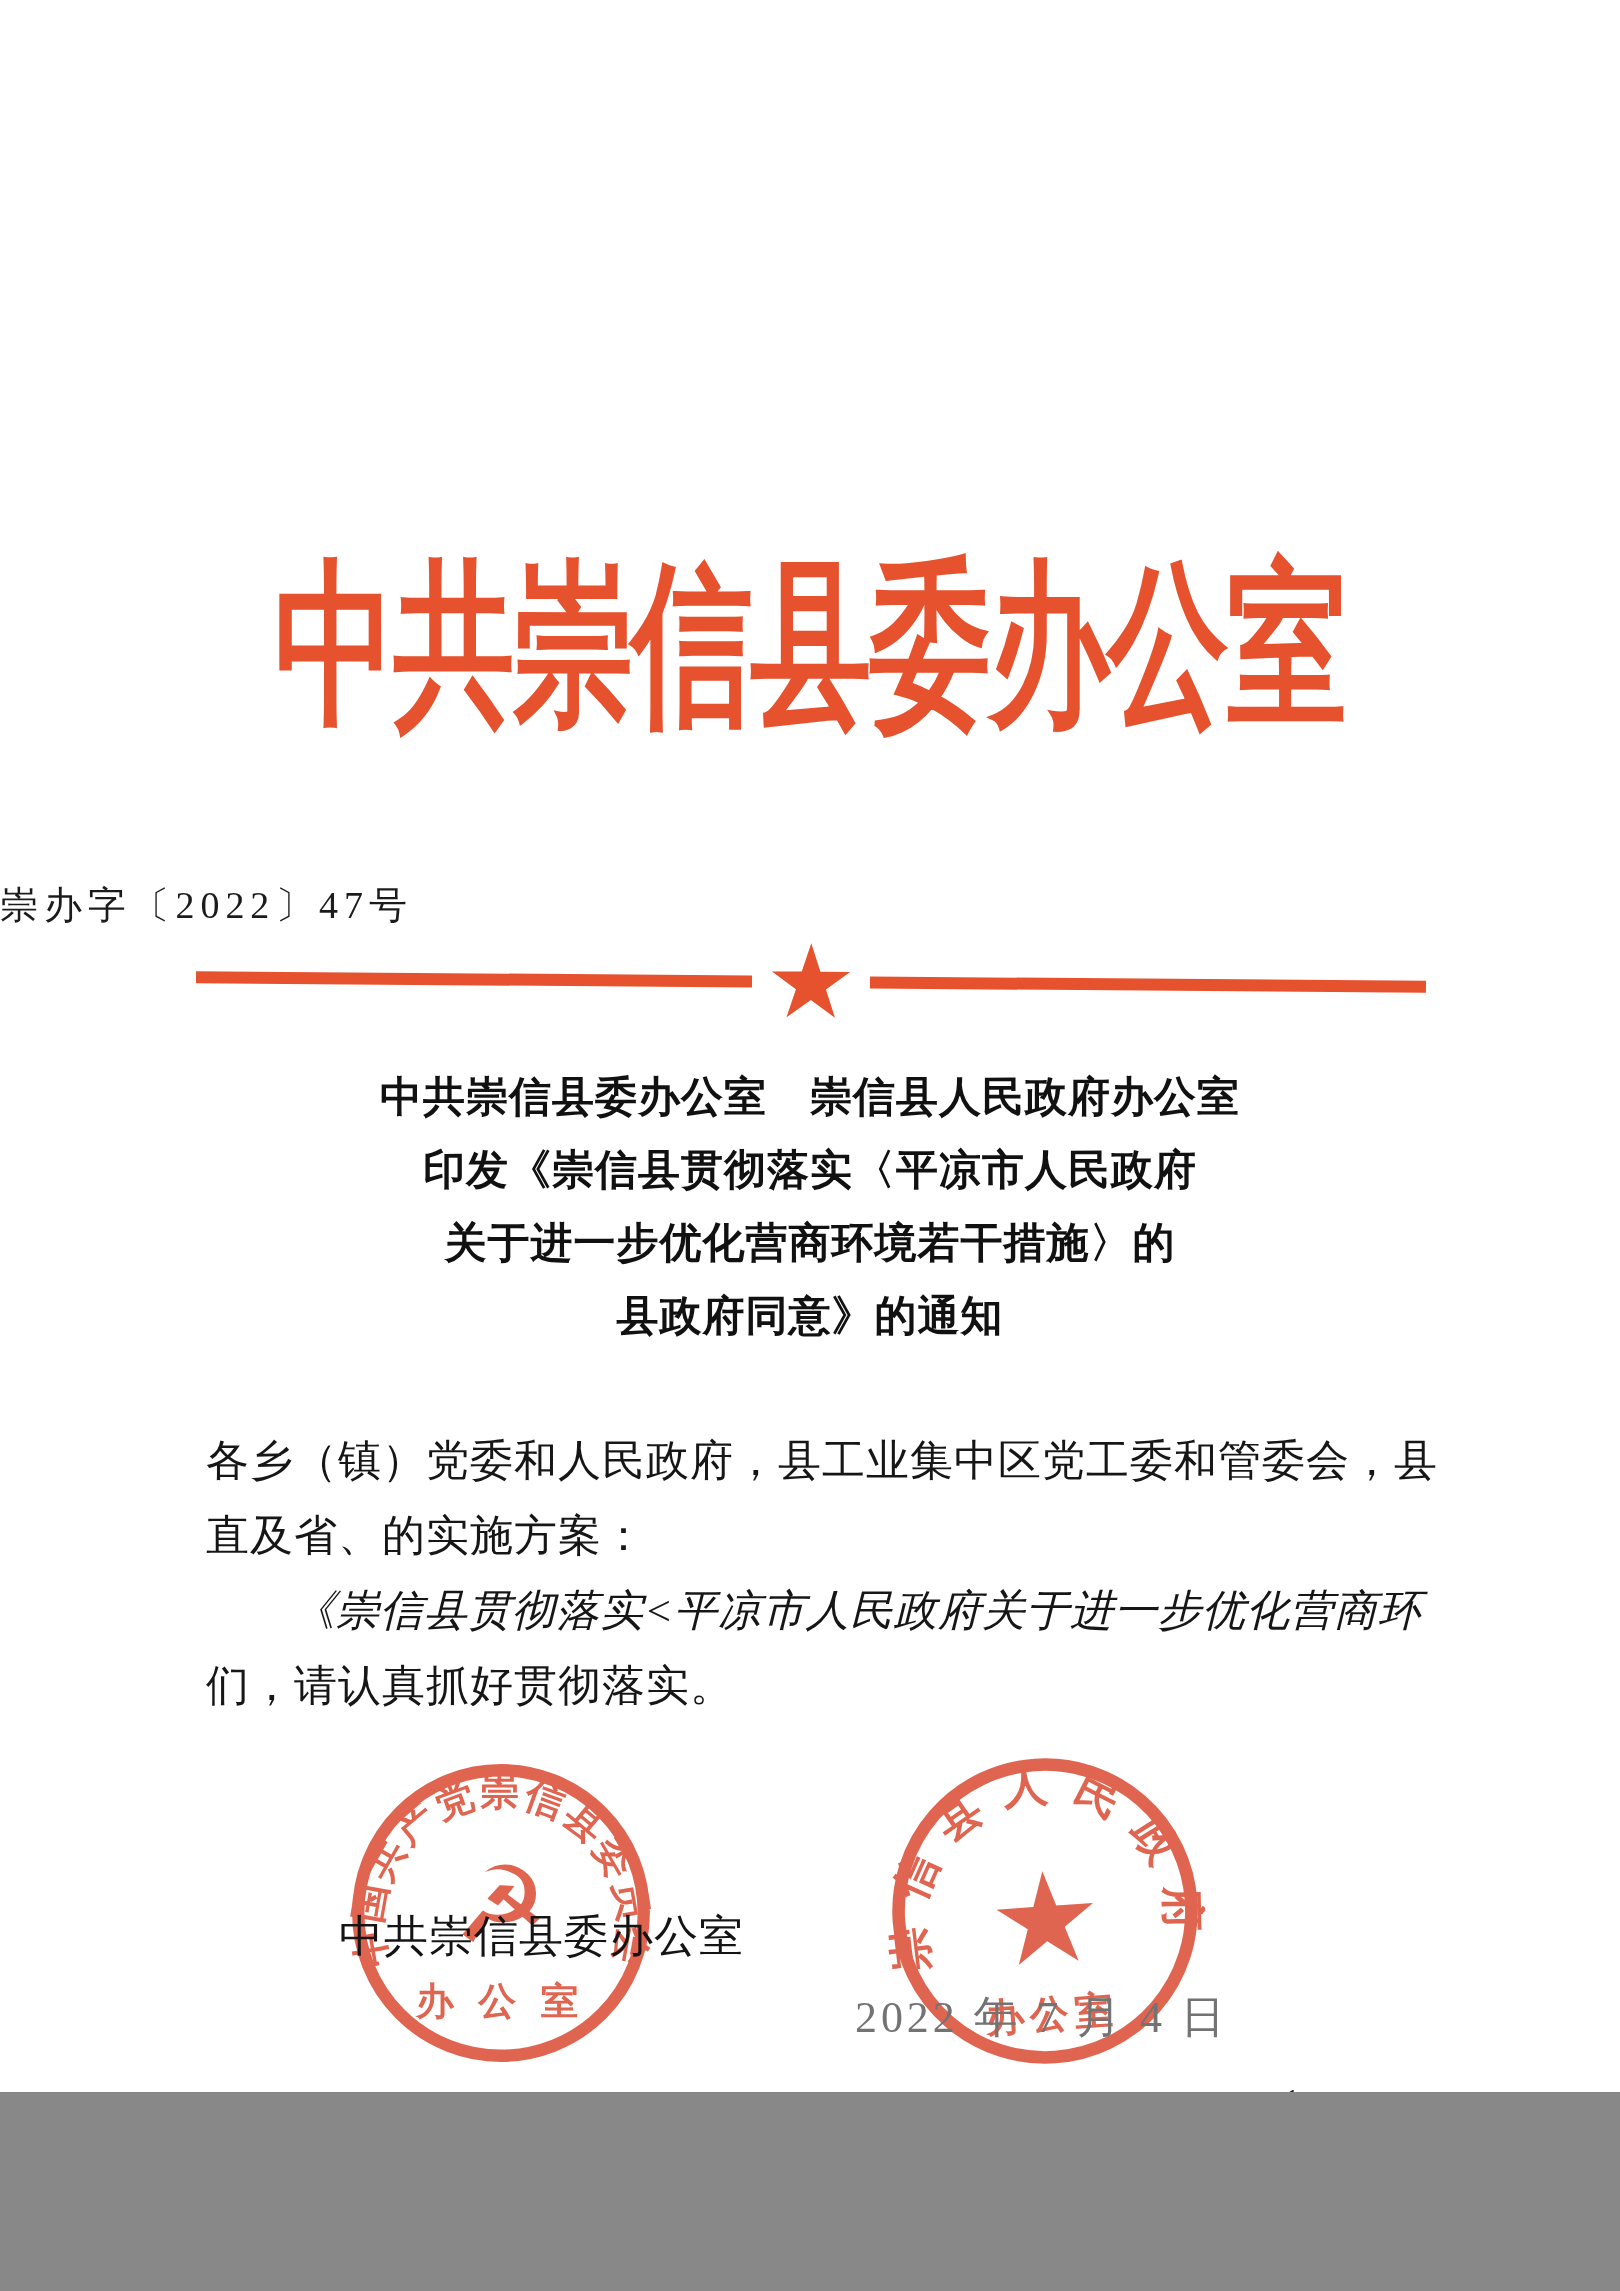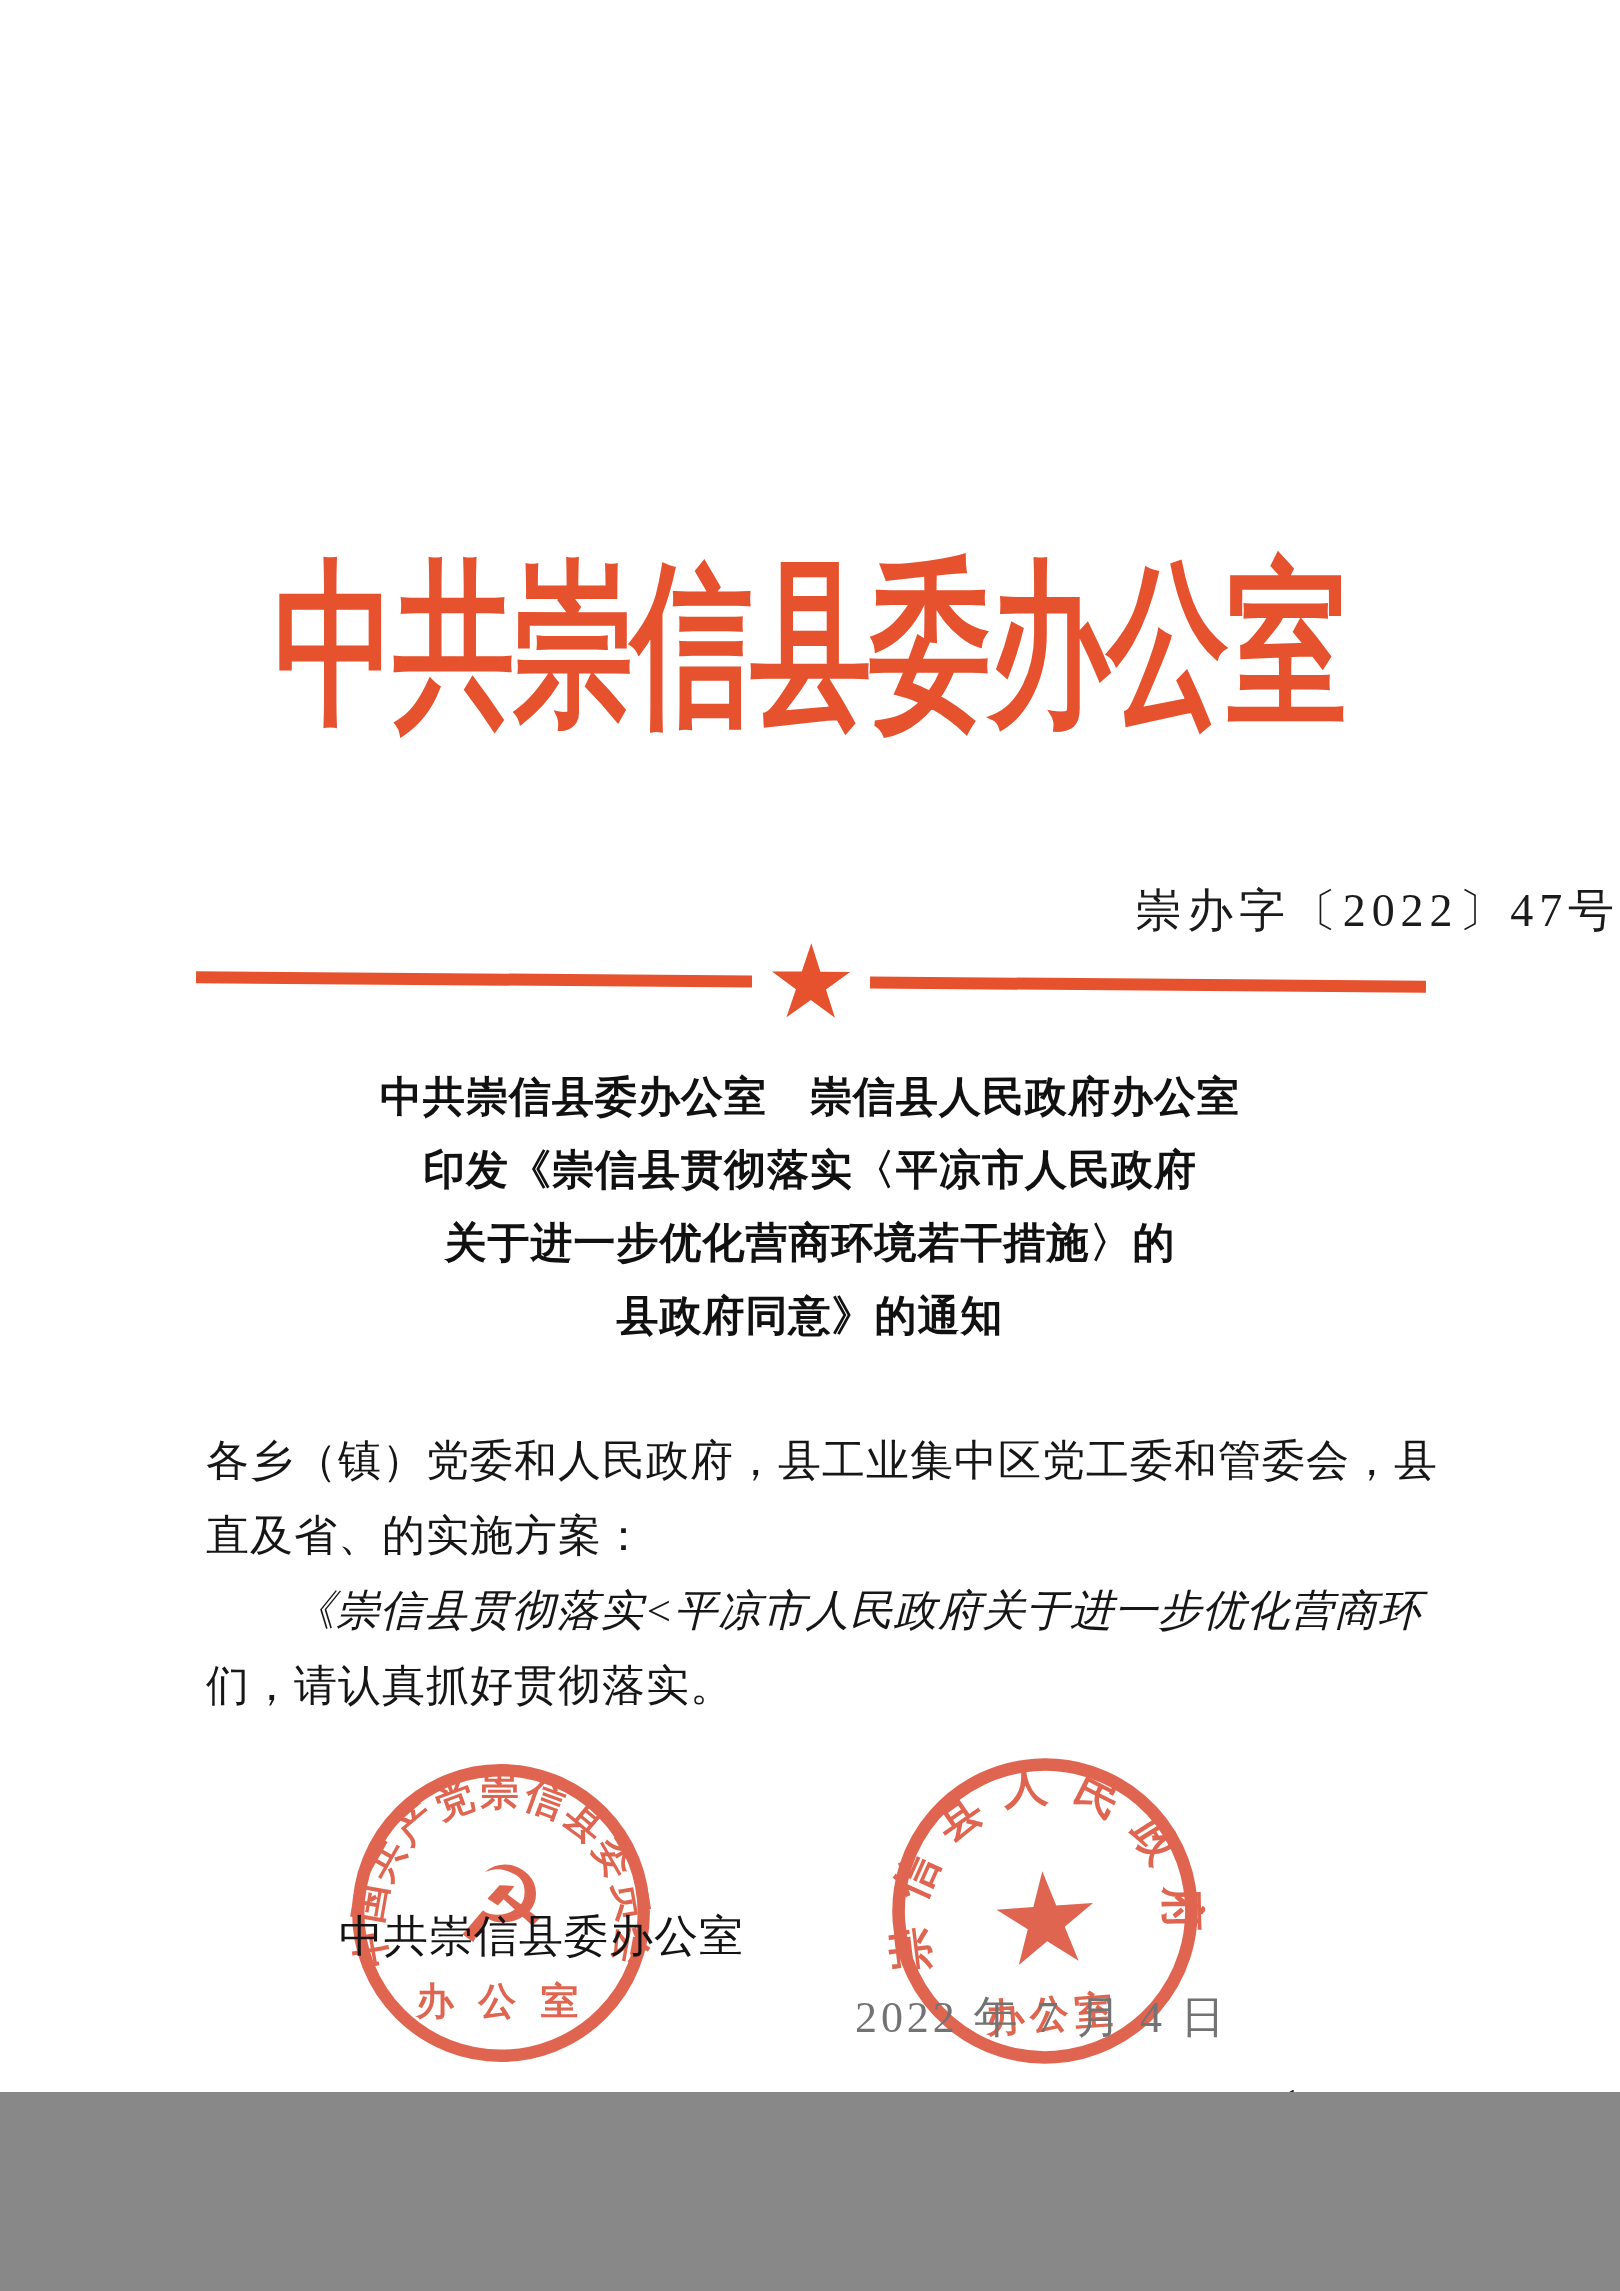--- a/index.html
+++ b/index.html
@@ -16,21 +16,21 @@
     position:absolute;top:527px;left:0;width:100%;
     text-align:center;
     font-size:121px;font-weight:700;
     color:var(--header-red,#e6512e);
     transform:scaleY(1.47);transform-origin:50% 0;
     letter-spacing:-2px;white-space:nowrap;
   }
   
   .doc-number{
     position:absolute;top:880px;left:0;width:100%;
-    text-align:right;font-size:46px;letter-spacing:5.9px;
+    text-align:left;font-size:38px;letter-spacing:5.9px;
   }
   
   .divider{
     position:absolute;top:933px;left:196px;width:1230px;height:98px;
     display:flex;align-items:center;
     transform:rotate(0.45deg);
   }
   .divider .line{flex:1;height:12.7px;background:var(--header-red,#e6512e);}
   .divider .star{
     width:118px;text-align:center;flex:0 0 auto;

